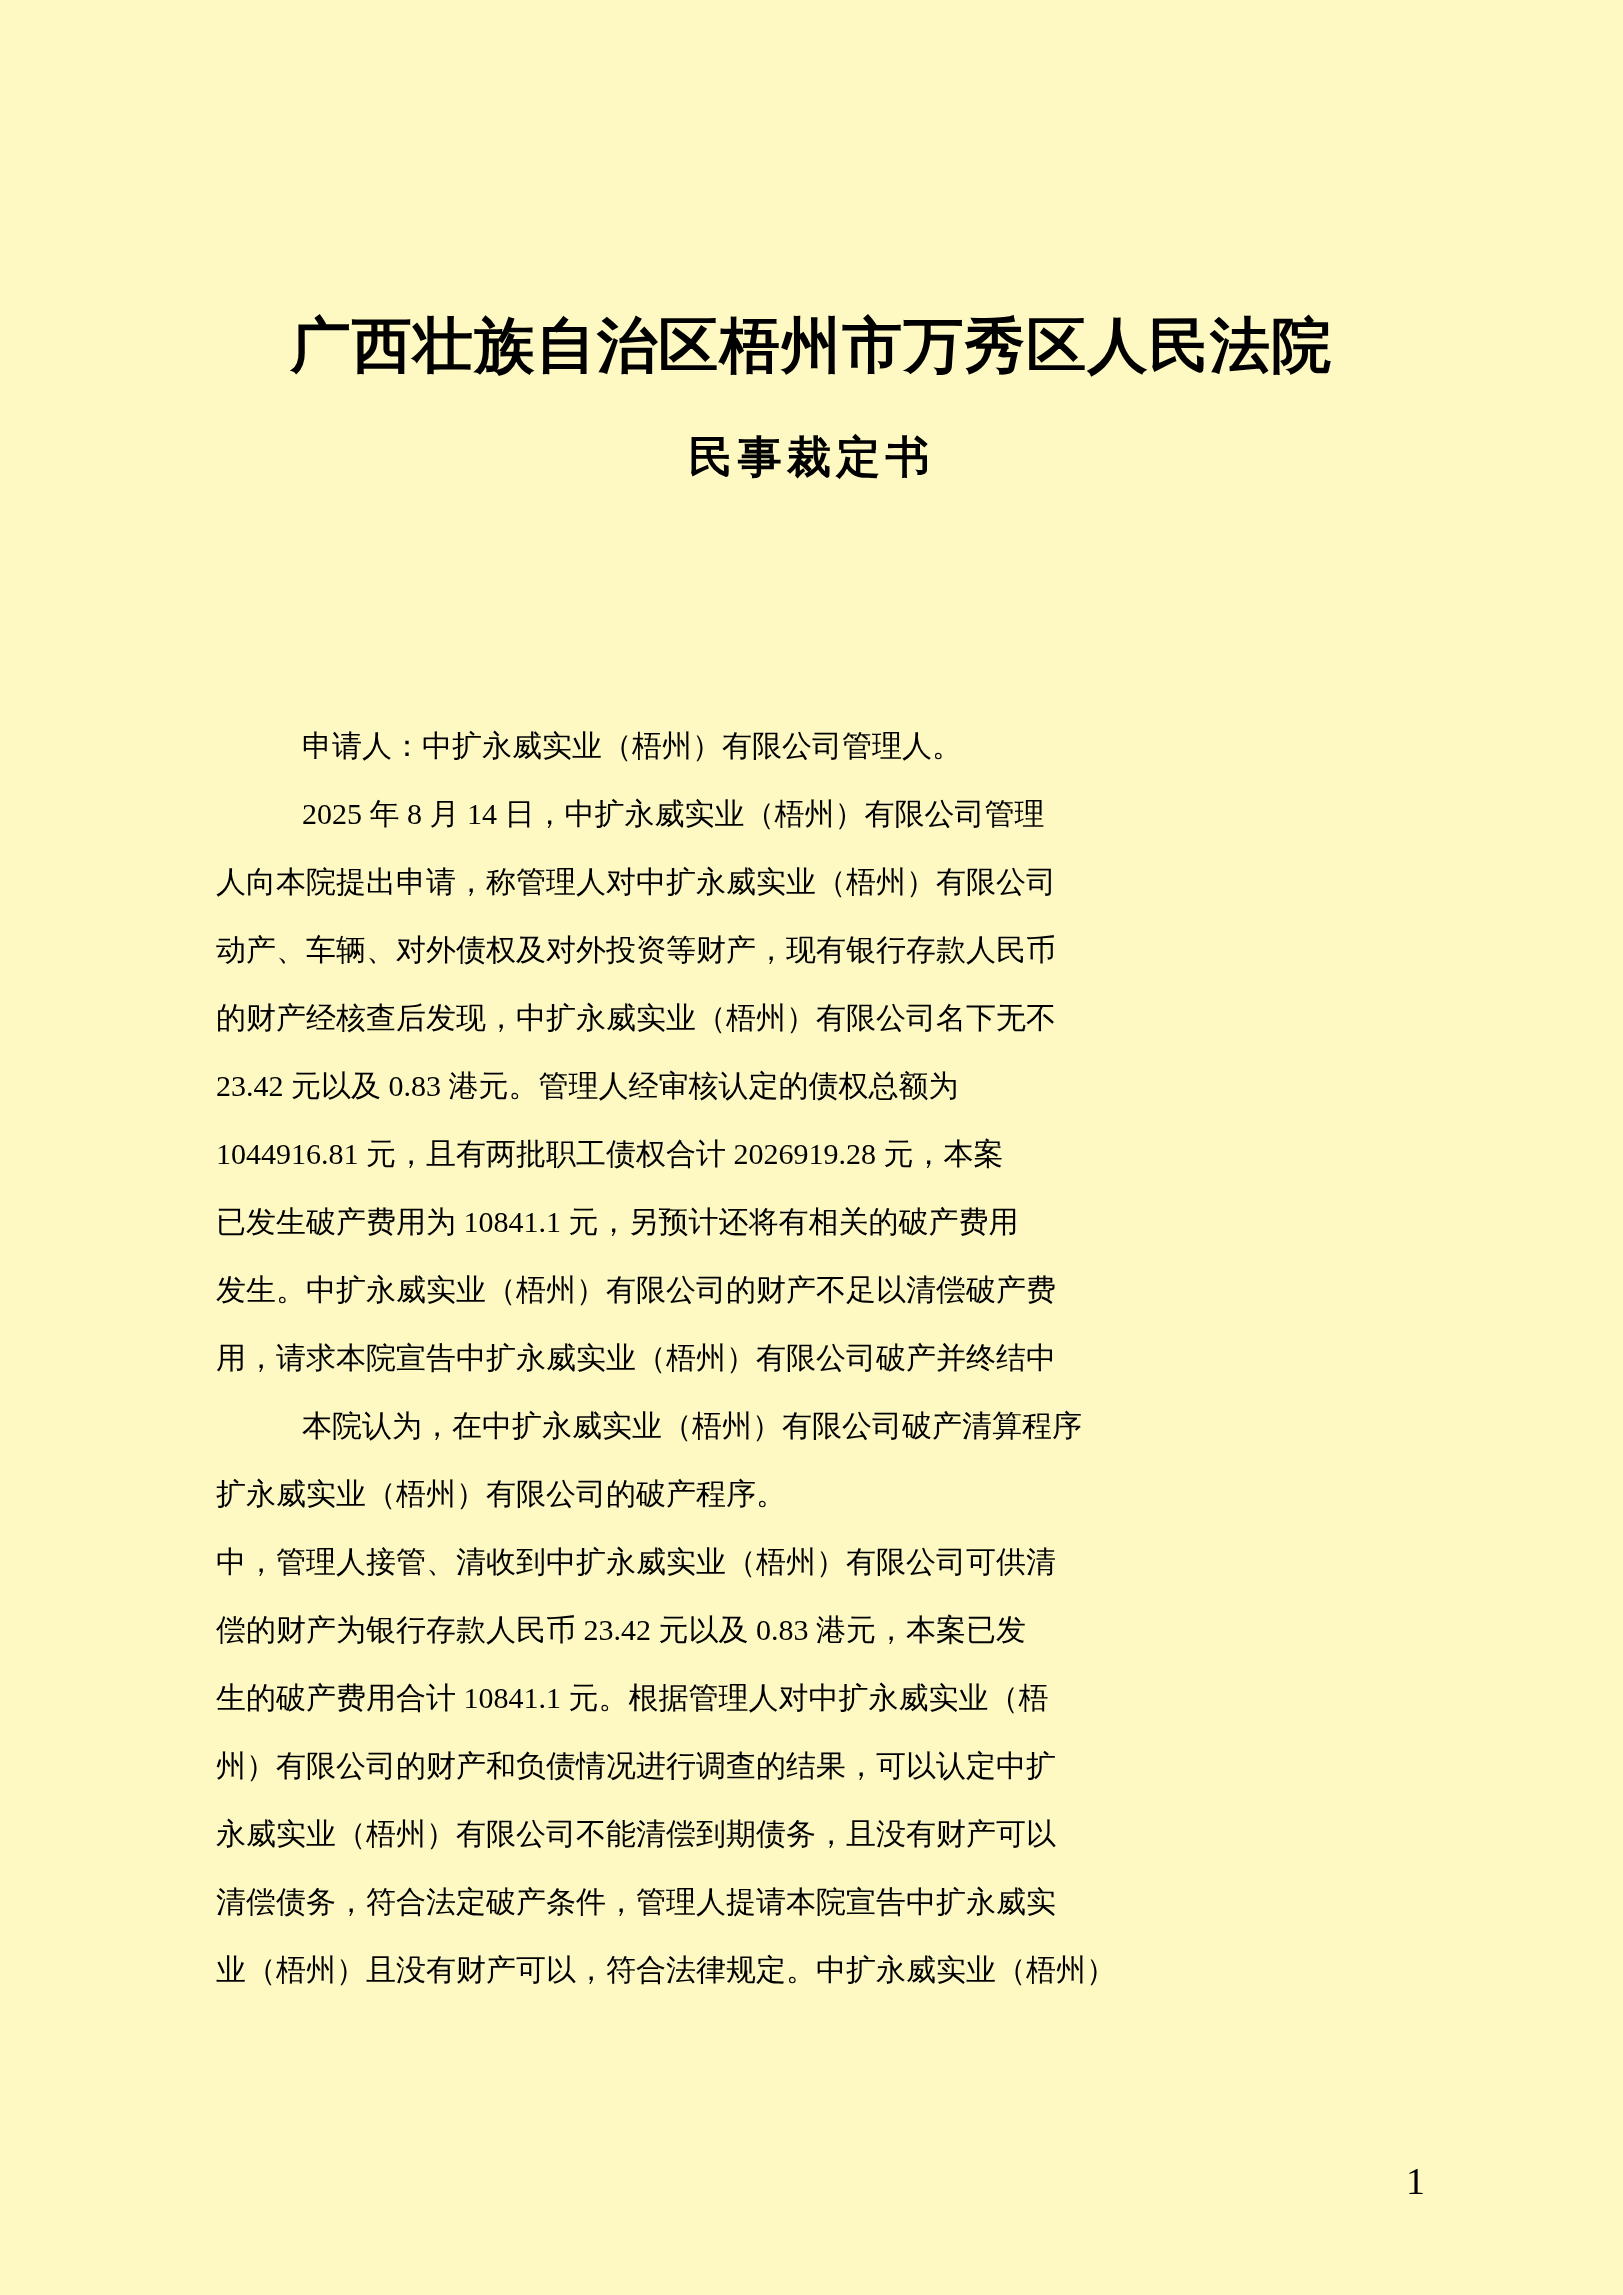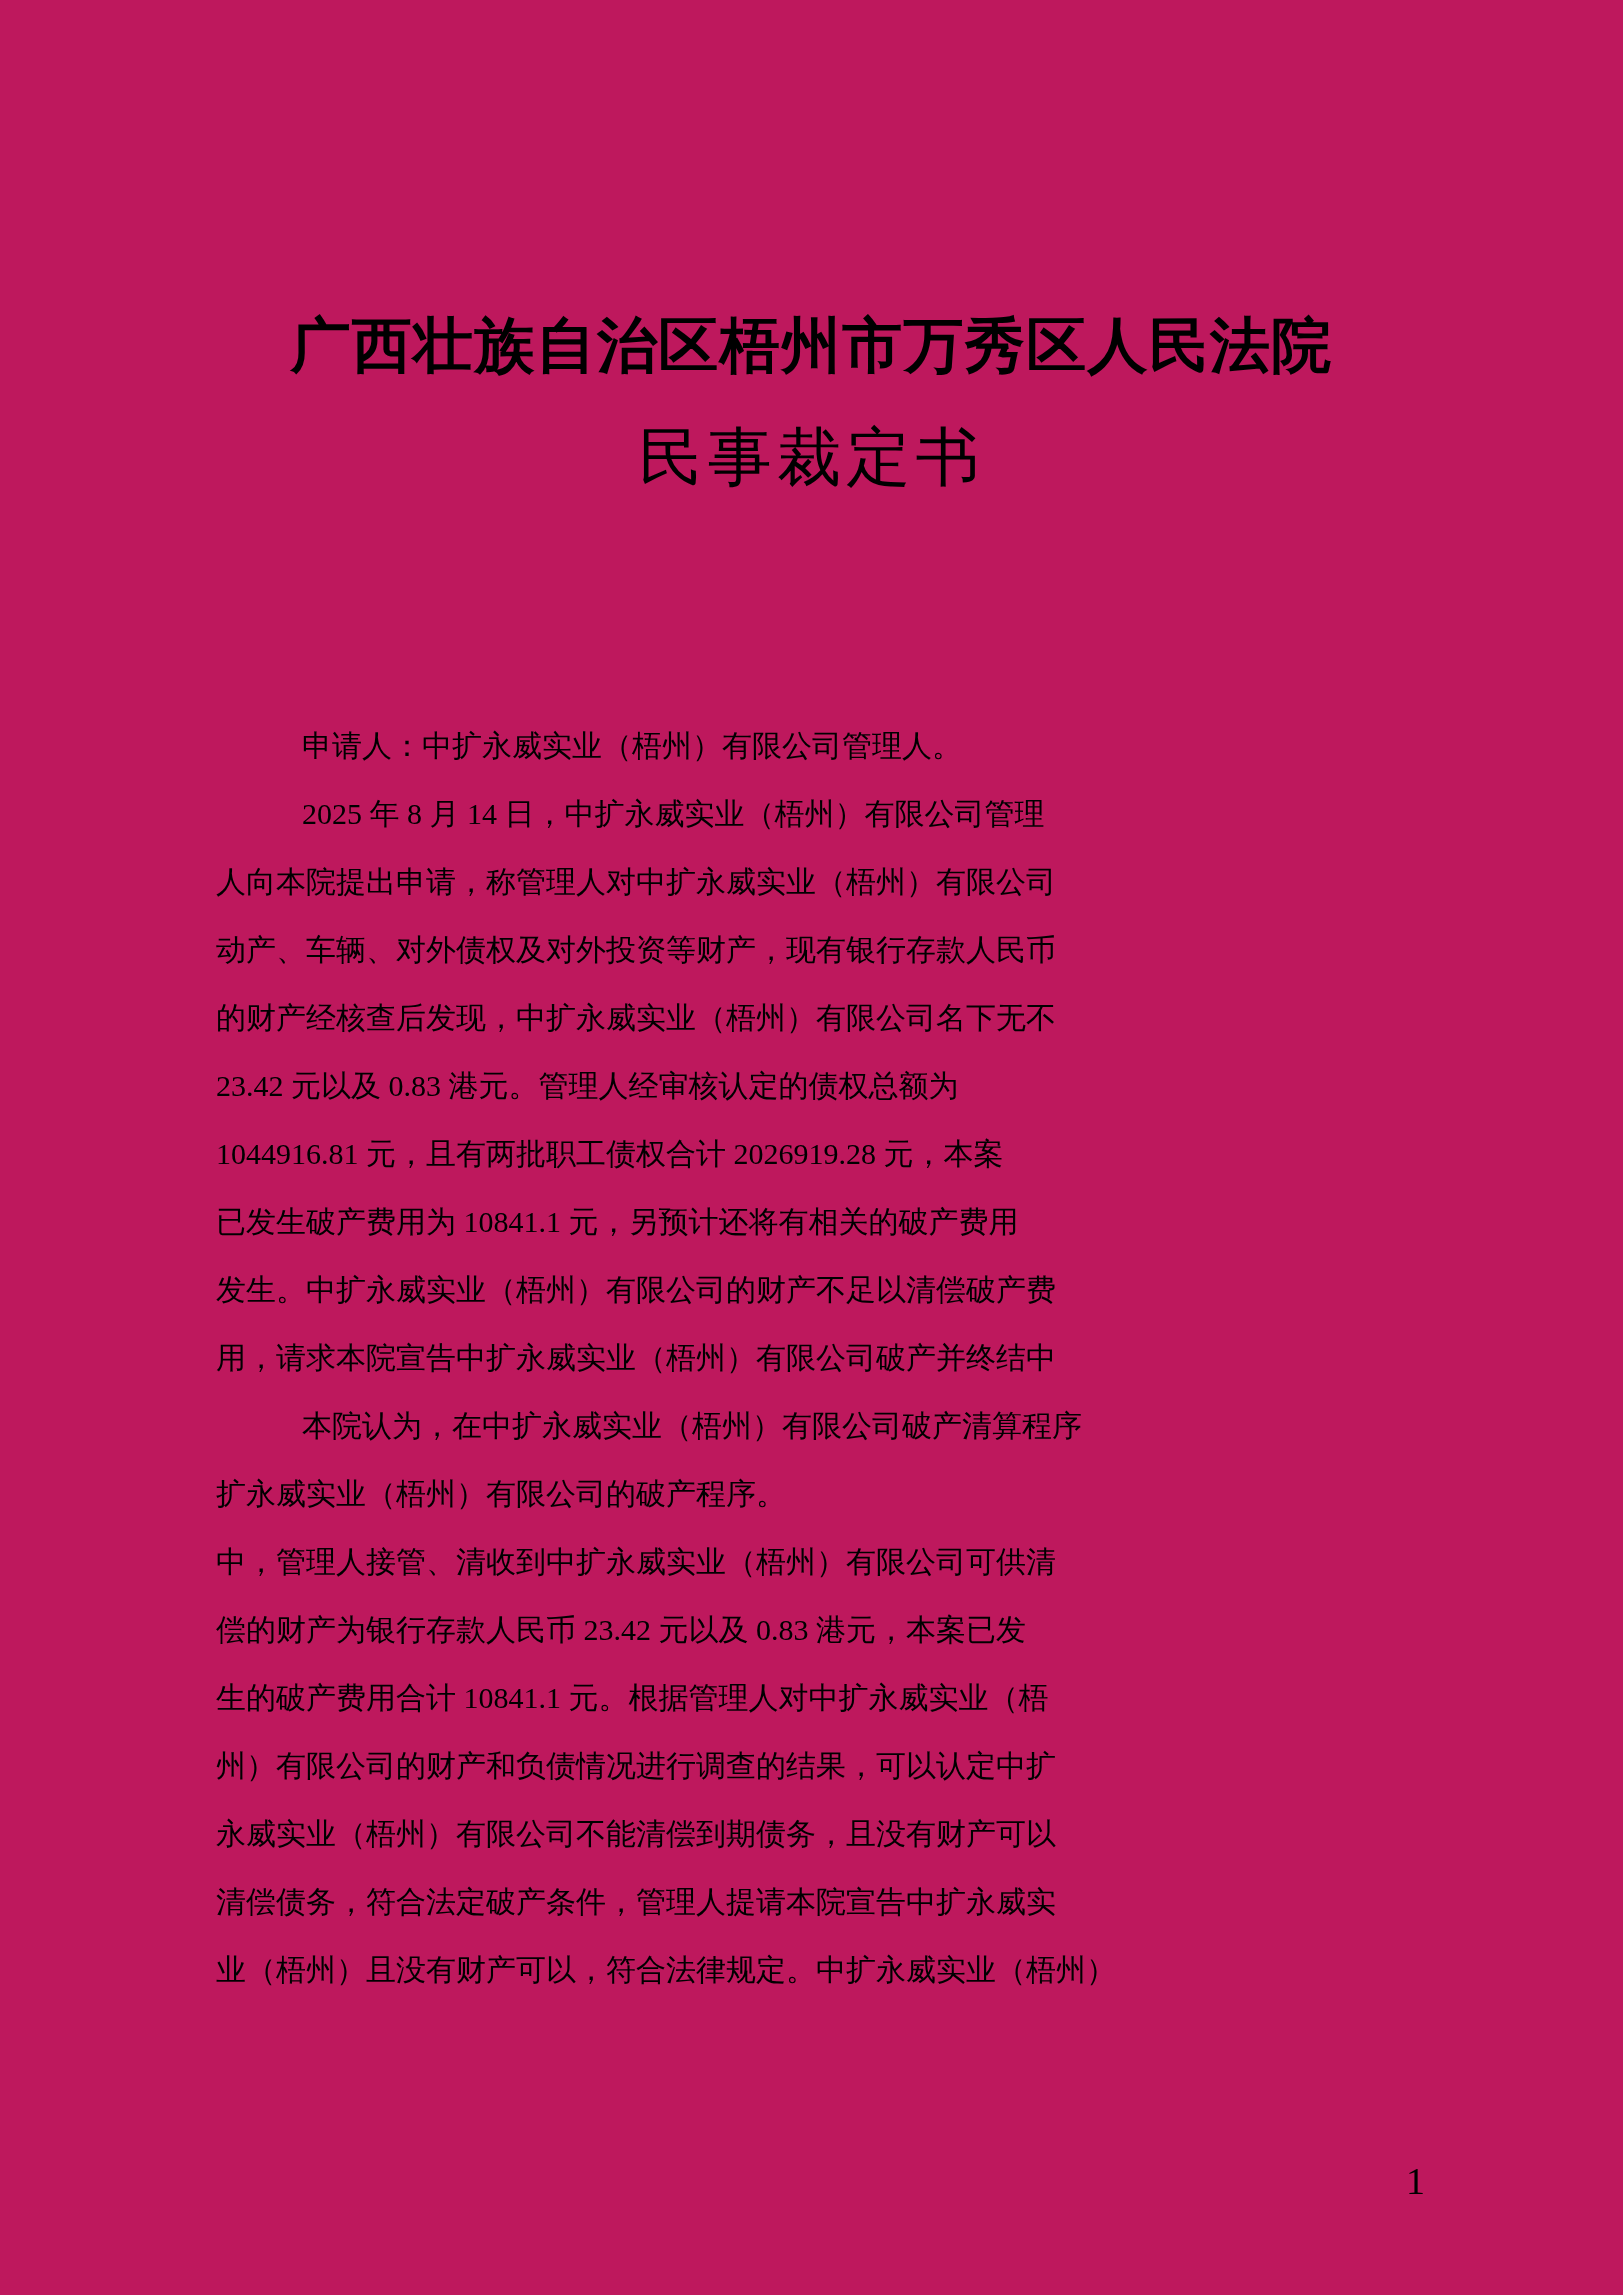--- a/index.html
+++ b/index.html
@@ -4,21 +4,21 @@
 <style>
   html, body {
     margin: 0;
     padding: 0;
     background: #ffffff;
   }
   .page {
     position: relative;
     width: 1623px;
     height: 2295px;
-    background: #be185d;
+    background: #fef9c3;
     color: #000000;
     font-family: "Liberation Serif", "DejaVu Serif", serif;
     overflow: hidden;
   }
   .title-block {
     position: absolute;
     top: 311px;
     left: 19.6px;
     width: 1584px;
     text-align: center;
@@ -26,23 +26,23 @@
   .court-name {
     margin: 0;
     font-size: 60px;
     line-height: 71px;
     font-weight: 700;
     letter-spacing: 1.3px;
     white-space: nowrap;
   }
   .doc-type {
     margin: 39px 0 0 0;
-    font-size: 64px;
+    font-size: 44px;
     line-height: 73px;
-    font-weight: 400;
+    font-weight: 700;
     letter-spacing: 5.2px;
     white-space: nowrap;
   }
   .case-number {
     position: absolute;
     top: 590px;
     right: 220px;
     font-size: 42px;
     line-height: 44px;
     white-space: nowrap;

